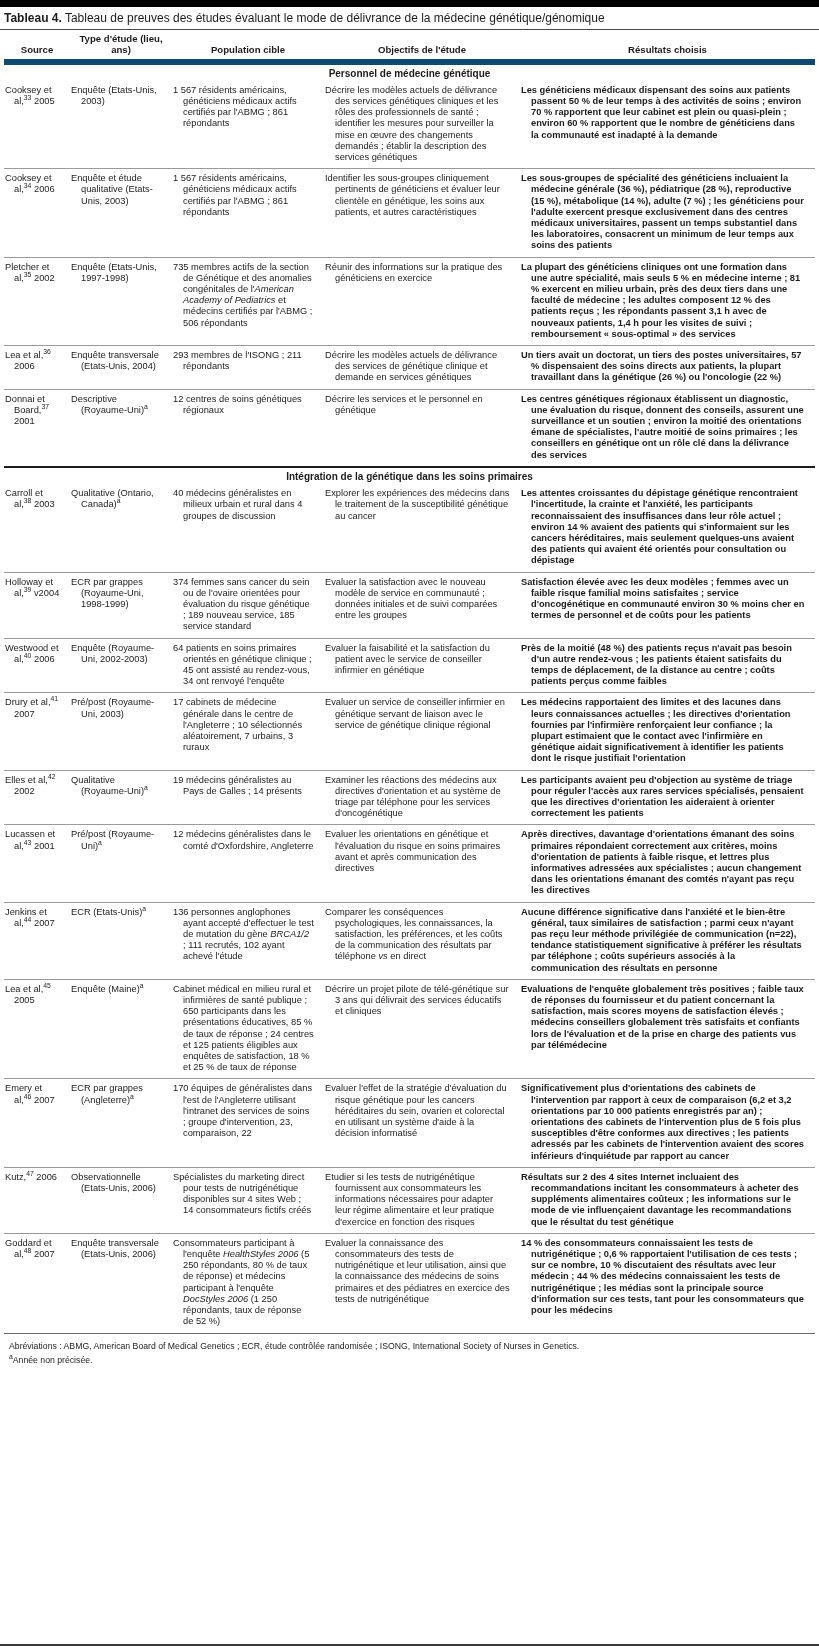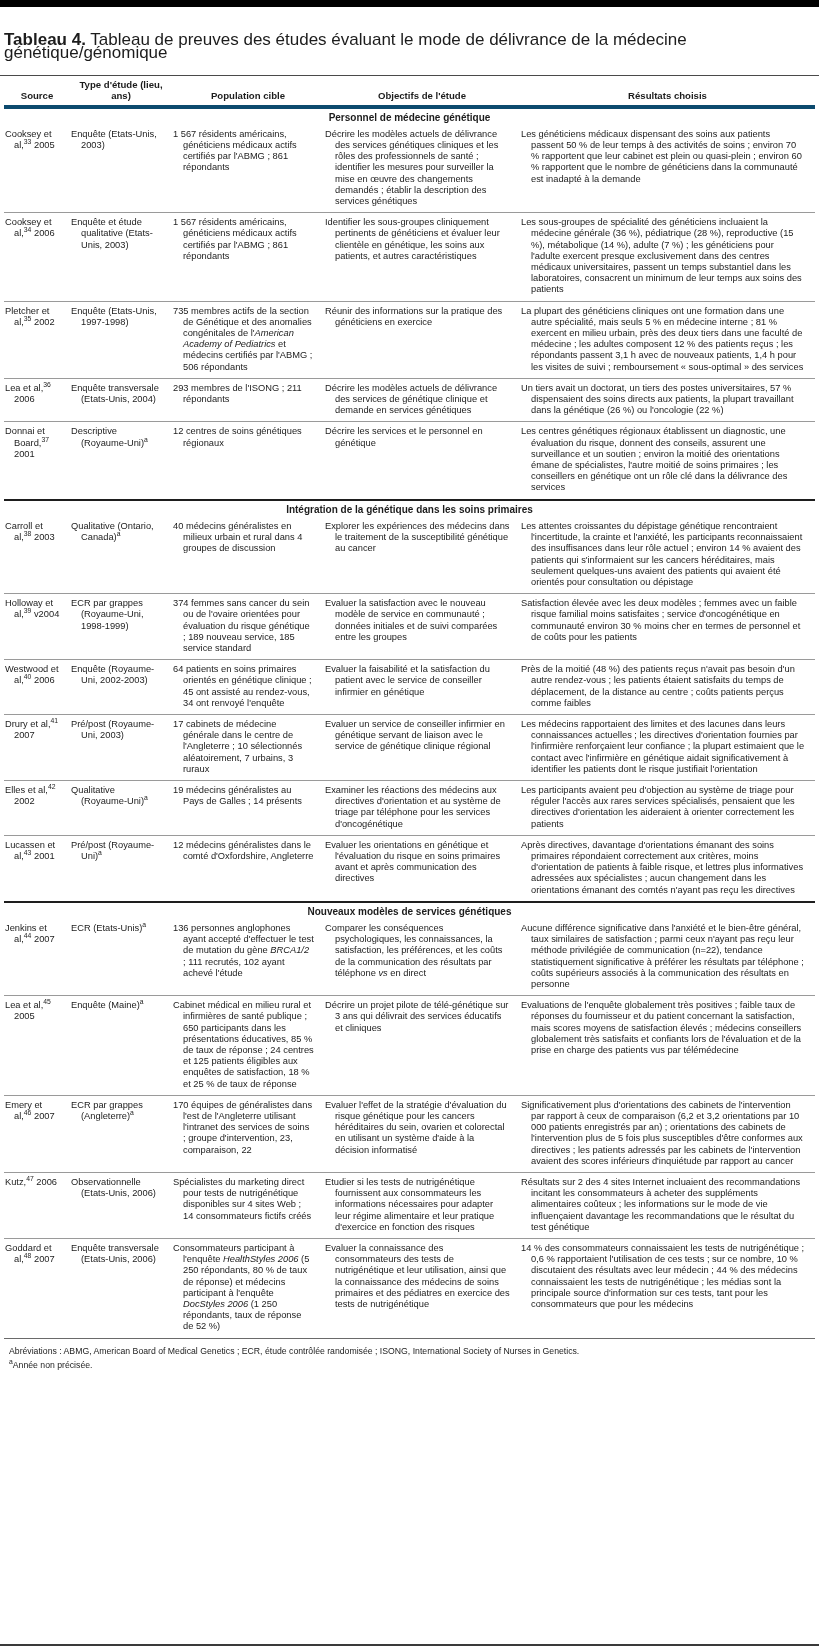--- a/index.html
+++ b/index.html
@@ -3,53 +3,52 @@
 <meta charset="utf-8">
 <style>
   html, body { margin: 0; padding: 0; background: #ffffff; }
   .page {
     width: 819px; height: 1649px; box-sizing: border-box;
     background: #fff; color: #1c1c1c; position: relative; overflow: hidden;
     font-family: "Liberation Sans", sans-serif;
   }
   .topbar { height: 7px; background: #000; }
   .title-row {
-    font-size: 17px; line-height: 13px;
-    padding: 5px 6px 16px 4px;
+    font-size: 12px; line-height: 13px;
+    padding: 5px 6px 4px 4px;
     border-bottom: 1px solid #4a4a4a;
-    margin-top: 21px;
   }
   .title-label { font-weight: bold; }
   .title-text { font-weight: normal; }
   table.evidence {
     width: 811px; margin: 0 4px; border-collapse: collapse; table-layout: fixed;
     font-size: 9.3px; line-height: 11.2px;
   }
   col.c-source { width: 66px; }
   col.c-type { width: 102px; }
   col.c-pop { width: 152px; }
   col.c-obj { width: 196px; }
   col.c-res { width: auto; }
   thead th {
     font-weight: bold; text-align: center; vertical-align: bottom;
     padding: 4px 4px 3px; font-size: 9.6px; line-height: 10.8px;
-    border-bottom: 4px solid #0c4a6e;
+    border-bottom: 6px solid #0c4a6e;
   }
   td.section-cell {
     text-align: center; font-weight: bold; font-size: 10px;
     padding: 3px 2px 2px; border-top: 2px solid #1e1e1e;
   }
   tr.study-row td {
     vertical-align: top; padding: 4px 10px 5px 1px;
     border-bottom: 1px solid #9a9a9a;
   }
   tr.study-row:last-child td { border-bottom: 1px solid #6a6a6a; }
   td .h { padding-left: 10px; text-indent: -10px; }
   td.cell-source .h { padding-left: 9px; text-indent: -9px; }
-  td.cell-results { padding-right: 6px; }
+  td.cell-results { padding-right: 6px; font-weight: bold; }
   .it { font-style: italic; }
   sup { font-size: 6.8px; line-height: 0; vertical-align: super; }
   .footnotes {
     margin: 0 4px; padding: 3px 2px 0 1px;
     font-size: 8.7px; line-height: 10.6px;
   }
   .footnote { margin: 4px; }
   .bottom-rule {
     position: absolute; left: 0; right: 0; bottom: 3px;
     border-top: 2px solid #3a3a3a;
@@ -270,23 +269,20 @@
           <td class="cell-population">
             <div class="h">12 médecins généralistes dans le comté d'Oxfordshire, Angleterre</div>
           </td>
           <td class="cell-objectives">
             <div class="h">Evaluer les orientations en génétique et l'évaluation du risque en soins primaires avant et après communication des directives</div>
           </td>
           <td class="cell-results">
             <div class="h">Après directives, davantage d'orientations émanant des soins primaires répondaient correctement aux critères, moins d'orientation de patients à faible risque, et lettres plus informatives adressées aux spécialistes ; aucun changement dans les orientations émanant des comtés n'ayant pas reçu les directives</div>
           </td>
         </tr>
-        <tr>
-          <td colspan="5" class="section-cell">Nouveaux modèles de services génétiques</td>
-        </tr>
         <tr class="study-row">
           <td class="cell-source">
             <div class="h"><span>Jenkins et al,</span><sup>44</sup><span> 2007</span></div>
           </td>
           <td class="cell-type">
             <div class="h"><span>ECR (Etats-Unis)</span><sup>a</sup></div>
           </td>
           <td class="cell-population">
             <div class="h"><span>136 personnes anglophones ayant accepté d'effectuer le test de mutation du gène </span><span class="it">BRCA1/2</span><span> ; 111 recrutés, 102 ayant achevé l'étude</span></div>
           </td>

